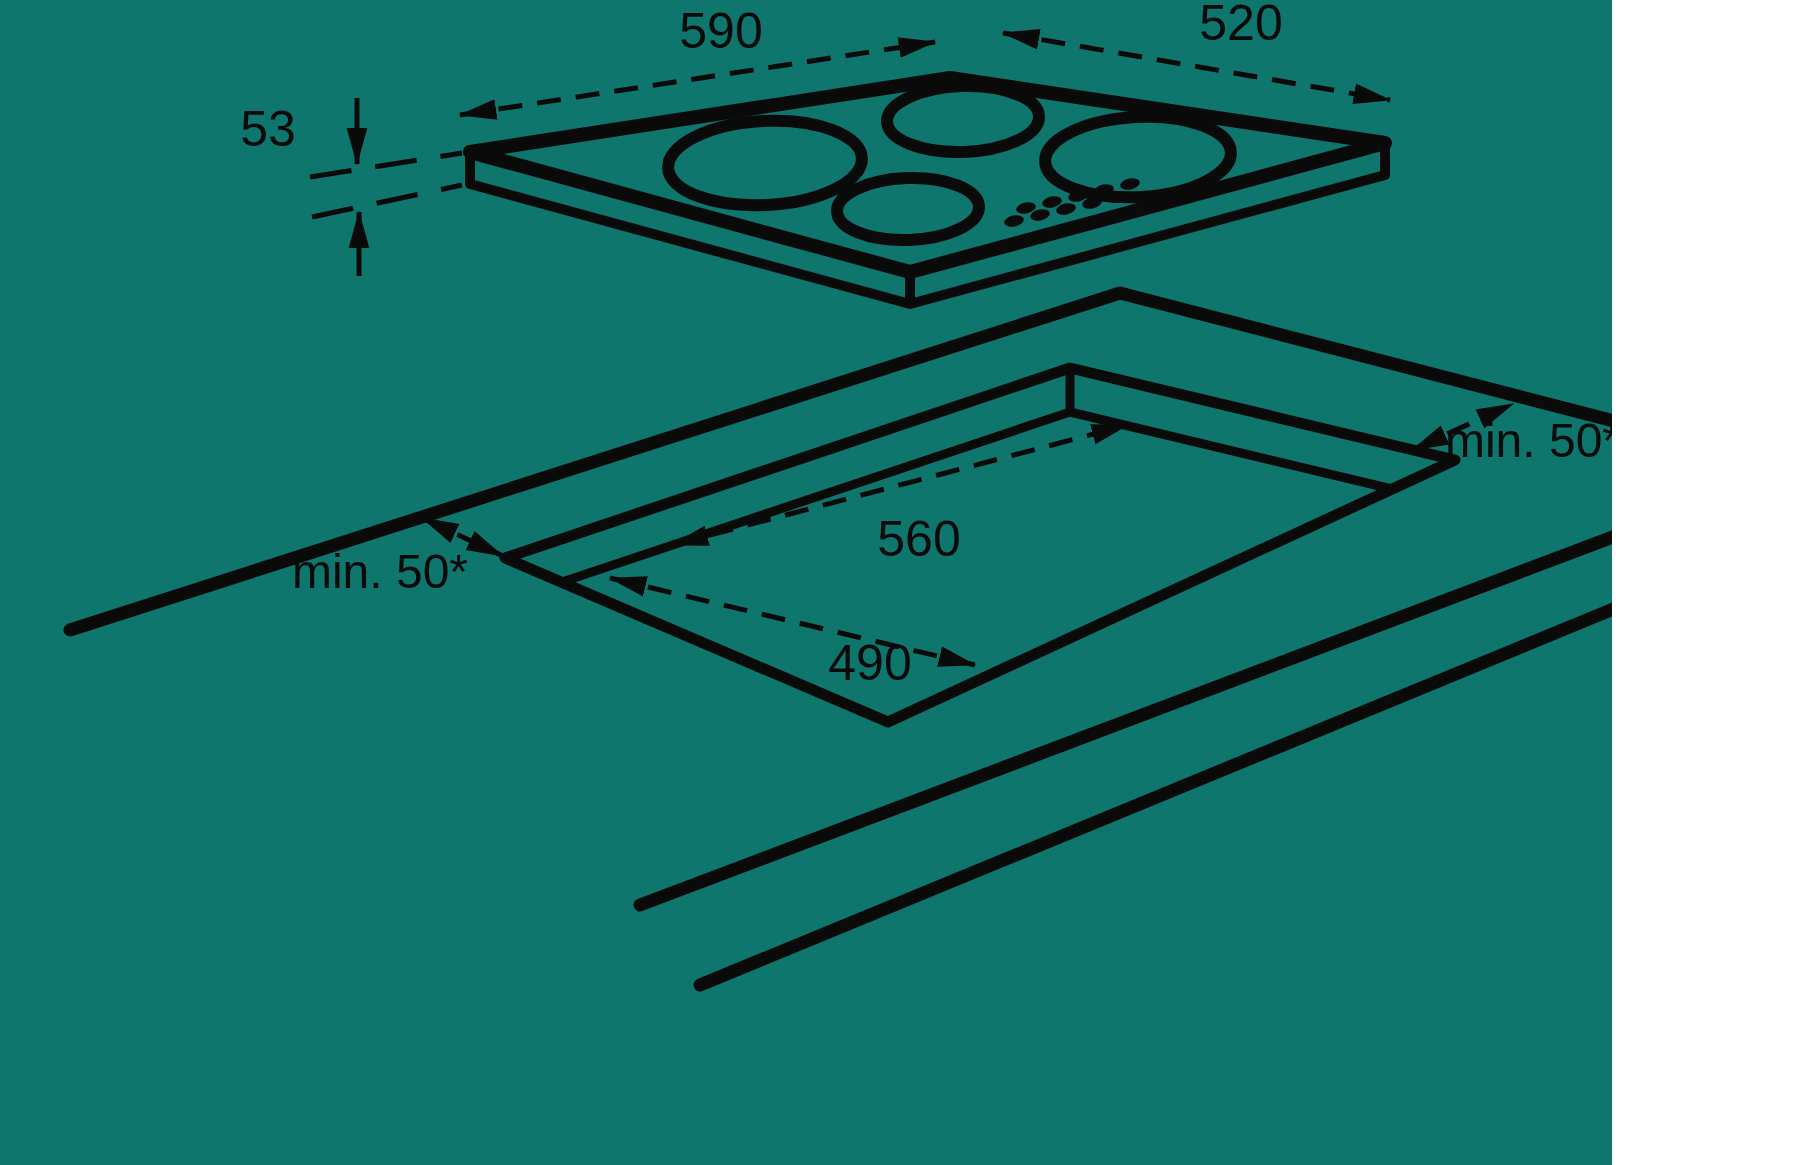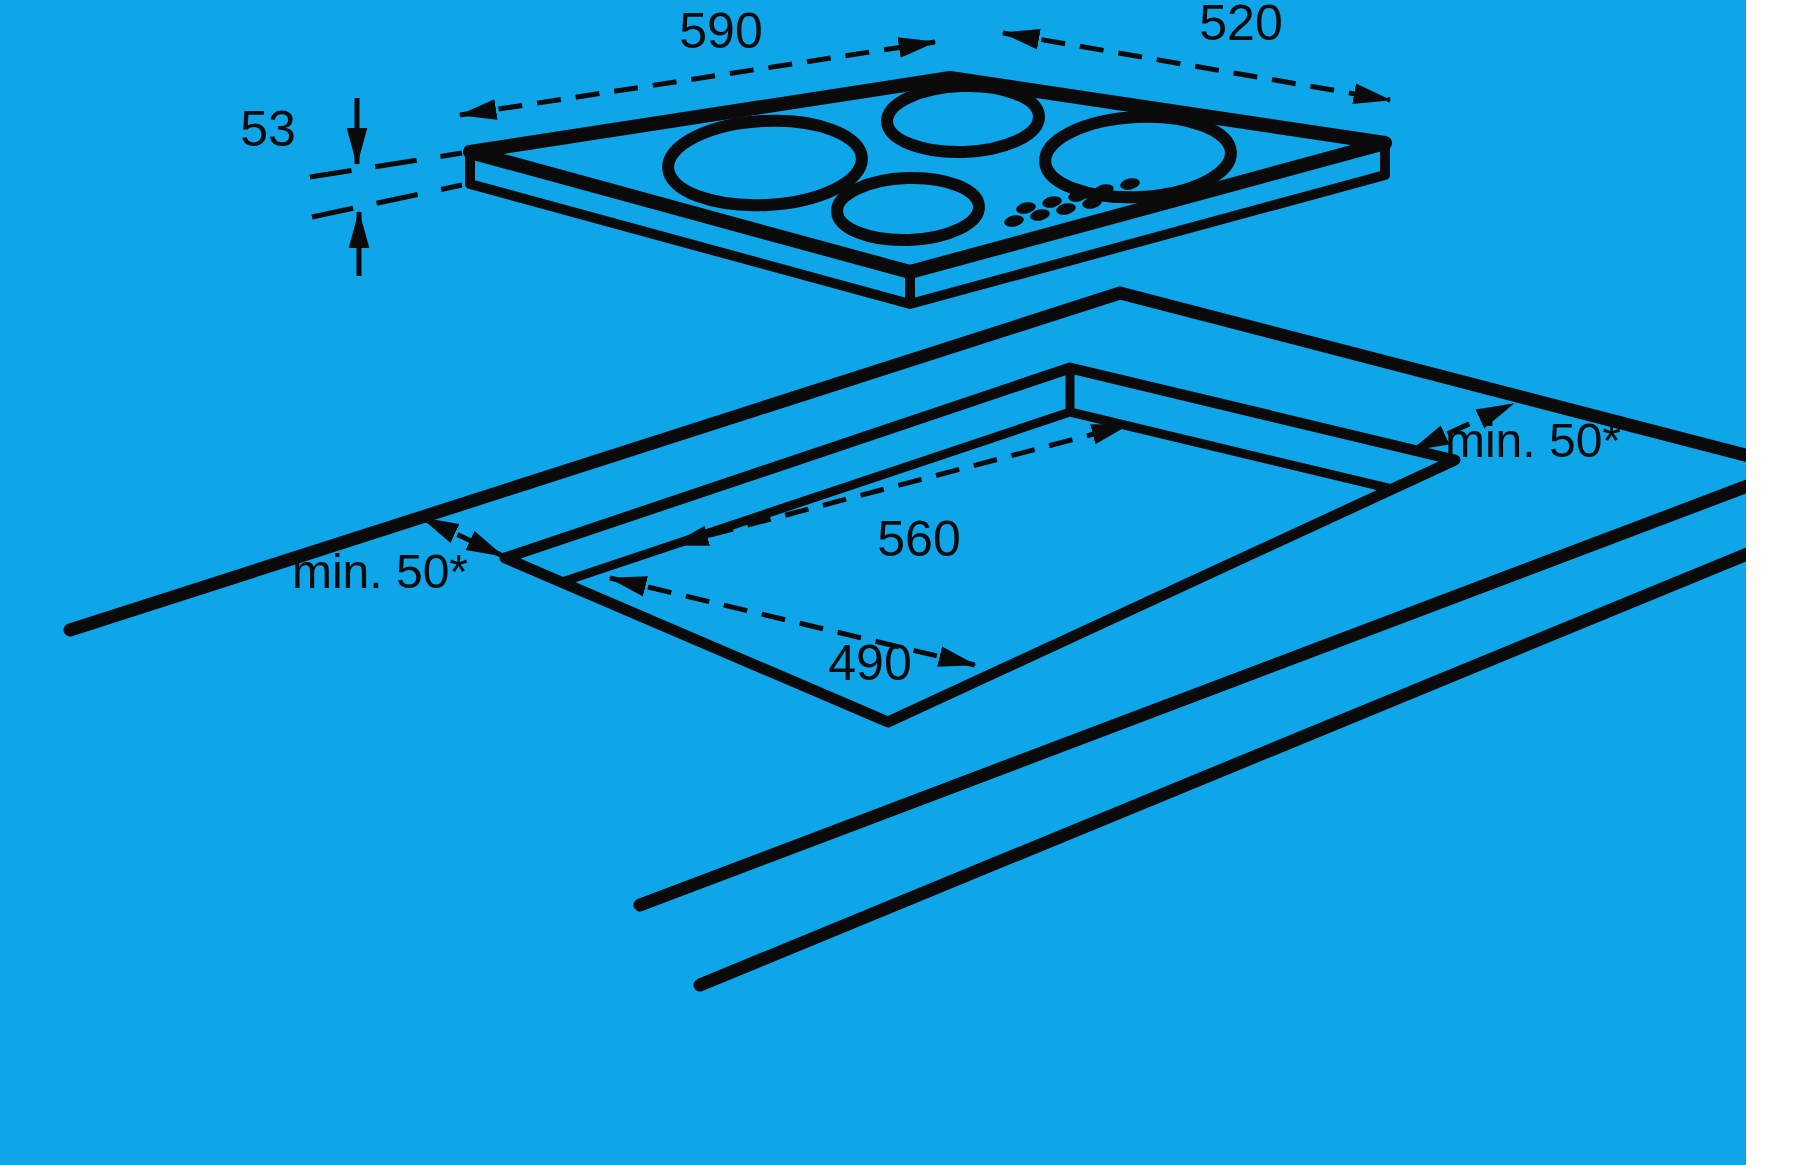--- a/index.html
+++ b/index.html
@@ -1,20 +1,20 @@
 <!DOCTYPE html>
 <html><head>
 <meta charset="utf-8">
 <style>
   html, body { margin: 0; padding: 0; background: #ffffff; }
   .page {
     position: relative;
-    width: 1746px;
+    width: 1612px;
     height: 1165px;
-    background: #0ea5e9;
+    background: #0f766e;
     overflow: hidden;
     font-family: "Liberation Sans", sans-serif;
   }
   svg { display: block; width: 1806px; height: 1165px; }
   text {
     font-family: "Liberation Sans", sans-serif;
     fill: #0a0a0a;
     text-anchor: middle;
   }
   .dim-label { font-size: 50px; }

